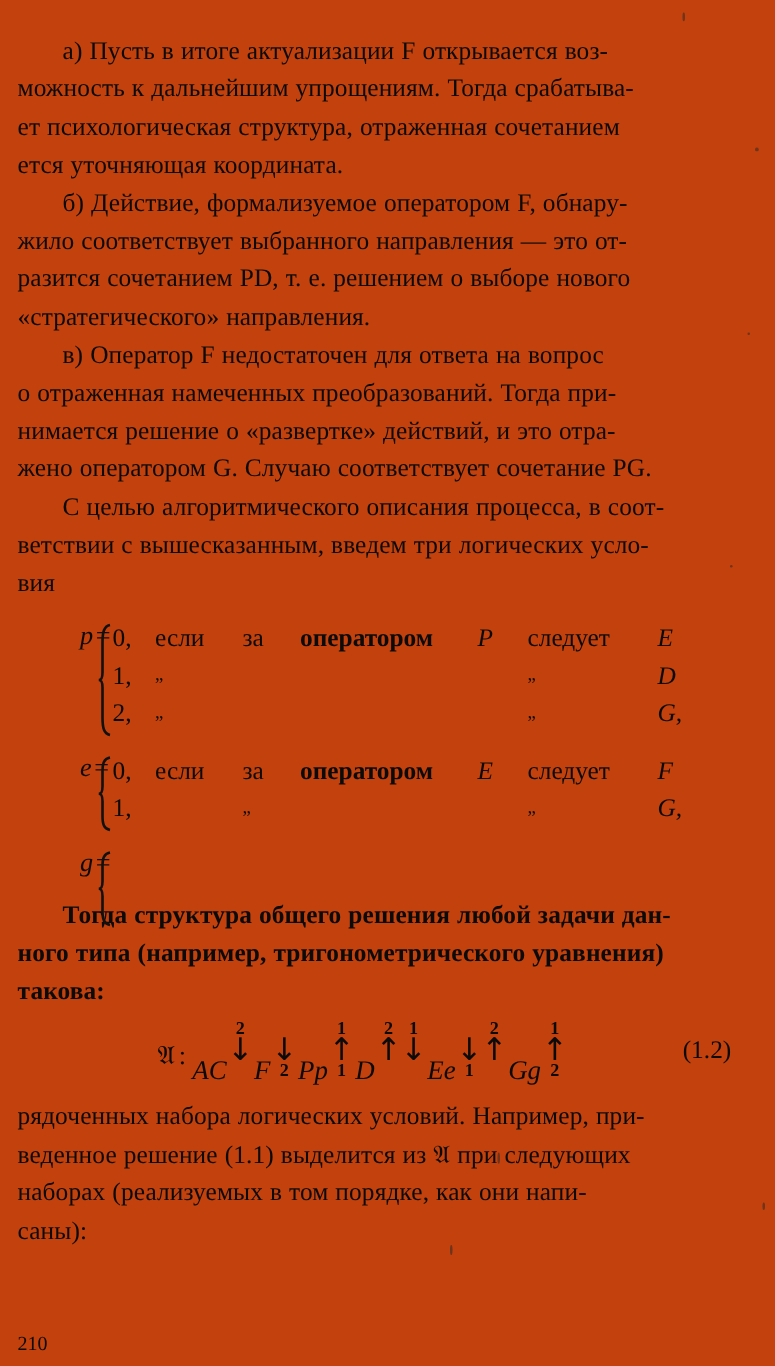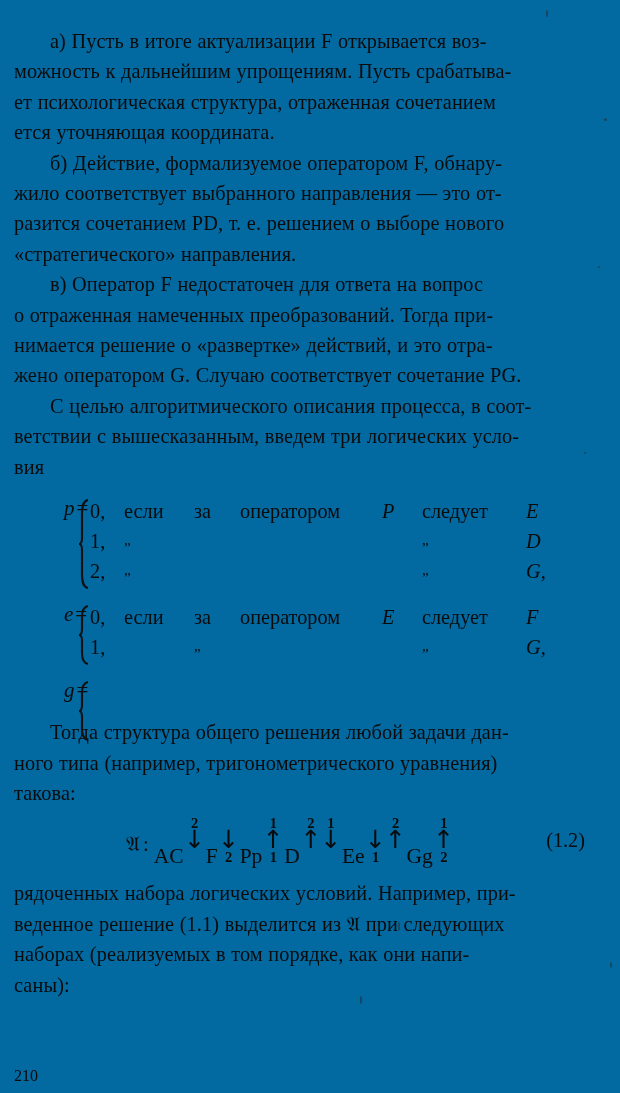--- a/index.html
+++ b/index.html
@@ -4,21 +4,21 @@
 <style>
   html, body {
     margin: 0;
     padding: 0;
     background: #ffffff;
   }
   .page {
     position: relative;
     width: 620px;
     height: 1093px;
-    background: #0369a1;
+    background: #c2410c;
     overflow: hidden;
     font-family: "Liberation Serif", "DejaVu Serif", serif;
     color: #0b0b0b;
     -webkit-font-smoothing: none;
   }
   .content {
     position: absolute;
     left: 14px;
     right: 12px;
     top: 26px;
@@ -80,21 +80,21 @@
     display: block;
     height: 30px;
     line-height: 30px;
     white-space: nowrap;
     position: relative;
     font-size: 20.3px;
   }
   .case-line .c-num { display: inline-block; width: 34px; }
   .case-line .c-if { display: inline-block; width: 70px; }
   .case-line .c-za { display: inline-block; width: 46px; }
-  .case-line .c-op { display: inline-block; width: 142px; }
+  .case-line .c-op { display: inline-block; width: 142px; font-weight: bold; }
   .case-line .c-sym { display: inline-block; width: 40px; font-style: italic; }
   .case-line .c-sled { display: inline-block; width: 104px; }
   .case-line .c-res { display: inline-block; font-style: italic; }
   .ditto { font-size: 15px; position: relative; top: -3px; }
 
   
   .eq12 {
     position: relative;
     height: 52px;
     margin-top: 10px;
@@ -102,21 +102,21 @@
   .eq12-inner {
     position: absolute;
     left: 112px;
     top: 0;
     display: flex;
     align-items: center;
     height: 52px;
     font-size: 21px;
   }
   .frak { font-family: "DejaVu Serif", serif; font-size: 21px; }
-  .eq12 .sym { font-size: 21.5px; padding: 0 1px; }
+  .eq12 .sym { font-style: italic; font-size: 21.5px; padding: 0 1px; }
   .eq12 .colon { padding: 0 4px 0 3px; }
   .arrow {
     position: relative;
     display: inline-block;
     width: 18px;
     height: 44px;
     margin: 0 1px;
   }
   .arrow .glyph {
     position: absolute;
@@ -166,21 +166,21 @@
   }
 </style>
 </head>
 <body>
 
 <div class="page">
   <div class="content">
 
     <div class="para">
       <span class="ln"><span class="indent"></span><span>а) Пусть в итоге актуализации F открывается воз-</span></span>
-      <span class="ln">можность к дальнейшим упрощениям. Пусть срабатыва-</span>
+      <span class="ln">можность к дальнейшим упрощениям. Тогда срабатыва-</span>
       <span class="ln">ет психологическая структура, отраженная сочетанием</span>
       <span class="ln">ется уточняющая координата.</span>
     </div>
 
     <div class="para">
       <span class="ln"><span class="indent"></span><span>б) Действие, формализуемое оператором F, обнару-</span></span>
       <span class="ln">жило соответствует выбранного направления — это от-</span>
       <span class="ln">разится сочетанием PD, т. е. решением о выборе нового</span>
       <span class="ln">«стратегического» направления.</span>
     </div>
@@ -252,21 +252,21 @@
             <span class="eq">=</span>
           </div>
         <div class="brace">
           <svg width="12" height="62" viewBox="0 0 12 62">
               <path d="M10 2 C5 3 4 7 4 13 L4 25 C4 30 3 31 1 31 C3 31 4 32 4 37 L4 49 C4 55 5 59 10 60" fill="none" stroke="#111" stroke-width="2.1"></path>
             </svg>
         </div>
       </div>
     </div>
 
-    <div class="para" style="margin-top:14px;">
+    <div class="para" style="margin-top:14px;font-weight:bold;">
       <span class="ln"><span class="indent"></span><span>Тогда структура общего решения любой задачи дан-</span></span>
       <span class="ln">ного типа (например, тригонометрического уравнения)</span>
       <span class="ln">такова:</span>
     </div>
 
     <div class="eq12">
       <div class="eq12-inner">
         <span class="frak">𝔄</span>
         <span class="colon">:</span>
         <span id="eq-tokens"><span class="sym">AC</span><span class="arrow"><span class="top-num">2</span><span class="glyph">↓</span></span><span class="sym">F</span><span class="arrow"><span class="glyph">↓</span><span class="bot-num">2</span></span><span class="sym">Pp</span><span class="arrow"><span class="top-num">1</span><span class="glyph">↑</span><span class="bot-num">1</span></span><span class="sym">D</span><span class="arrow"><span class="top-num">2</span><span class="glyph">↑</span></span><span class="arrow"><span class="top-num">1</span><span class="glyph">↓</span></span><span class="sym">Ee</span><span class="arrow"><span class="glyph">↓</span><span class="bot-num">1</span></span><span class="arrow"><span class="top-num">2</span><span class="glyph">↑</span></span><span class="sym">Gg</span><span class="arrow"><span class="top-num">1</span><span class="glyph">↑</span><span class="bot-num">2</span></span></span>

